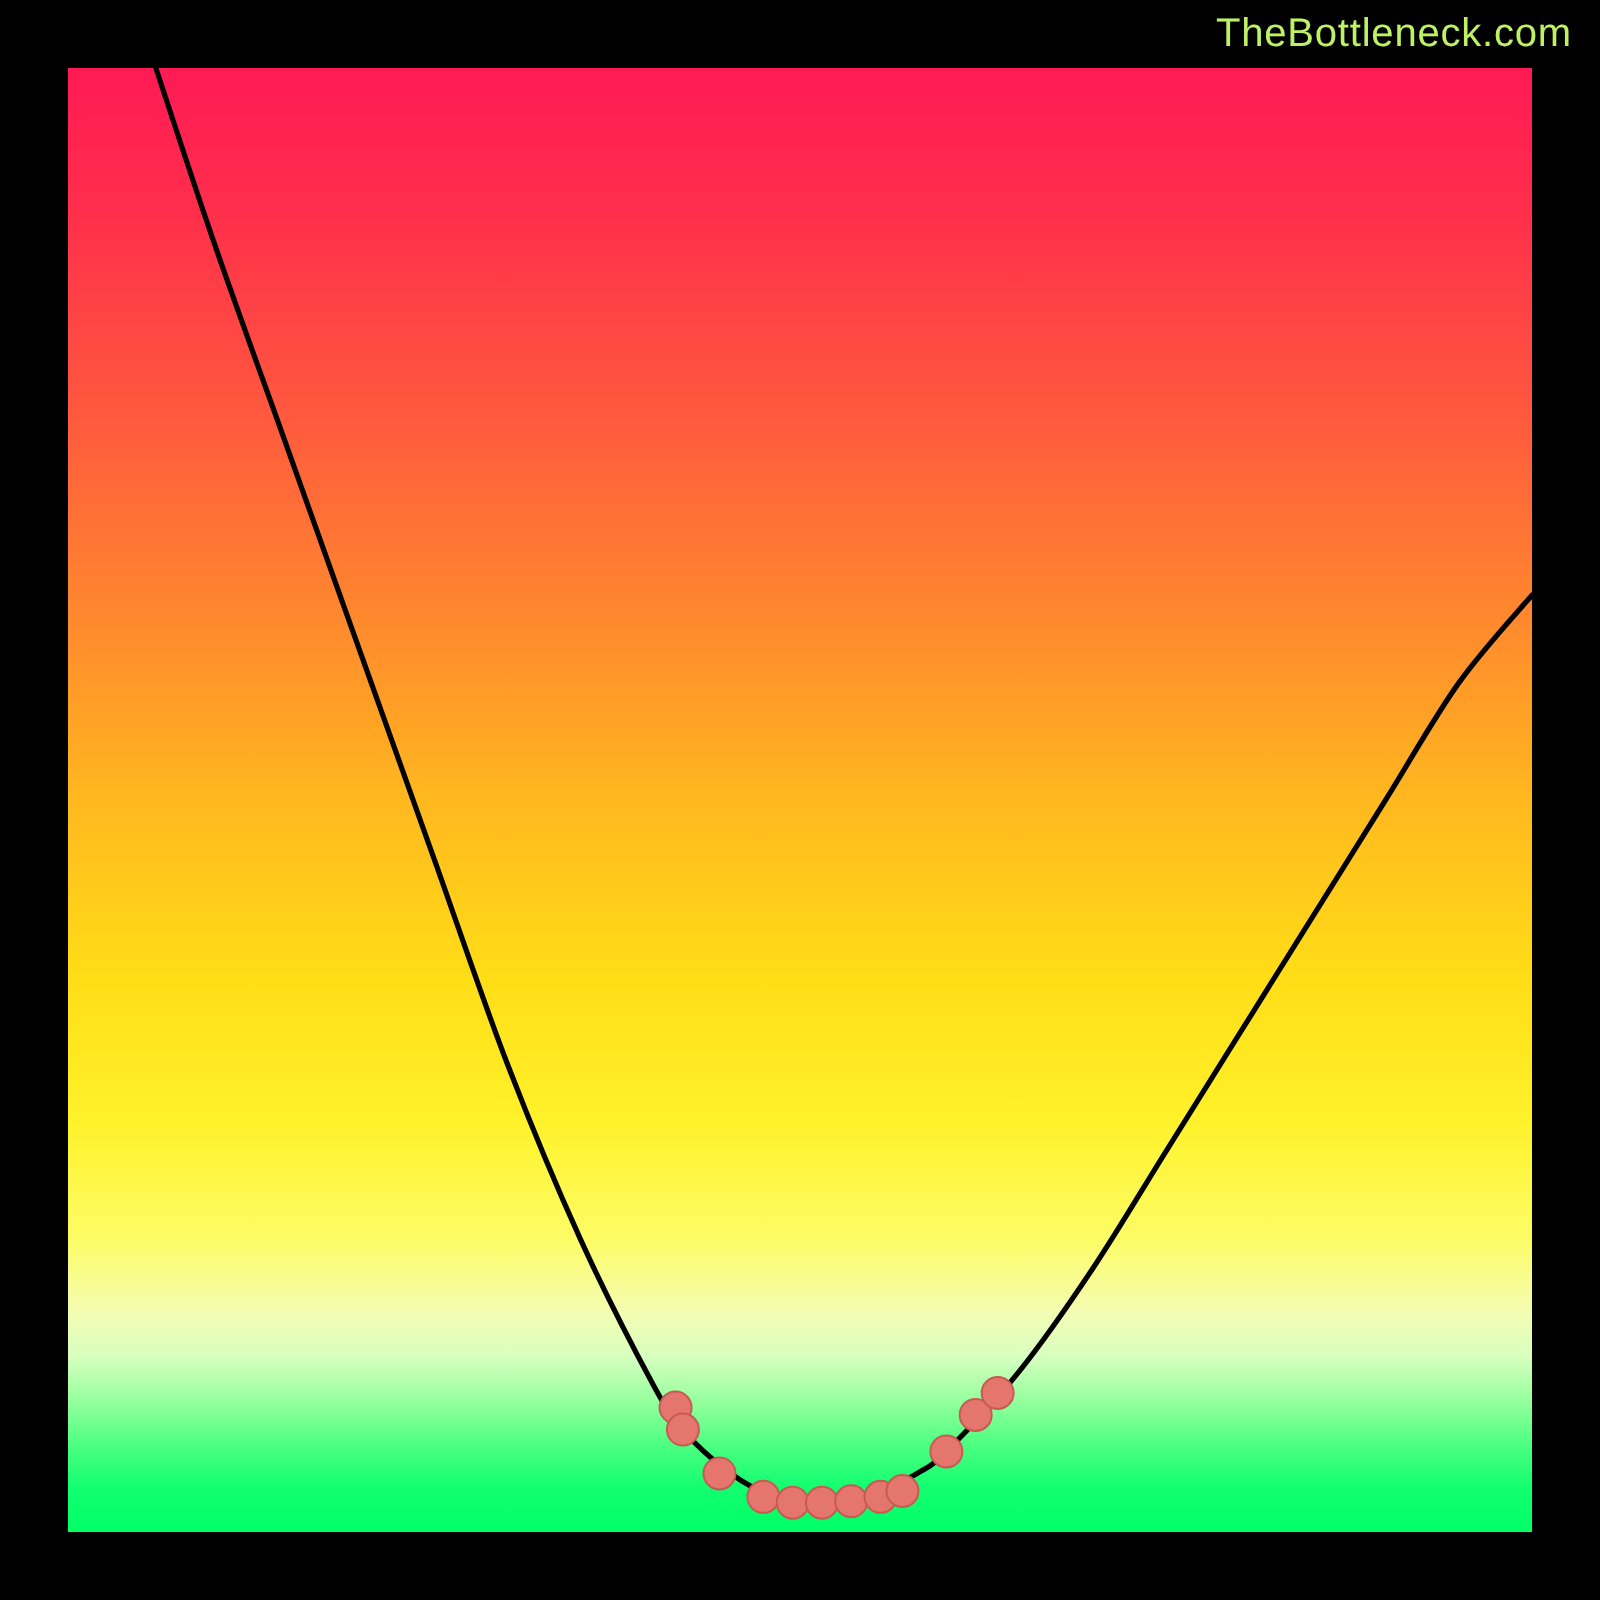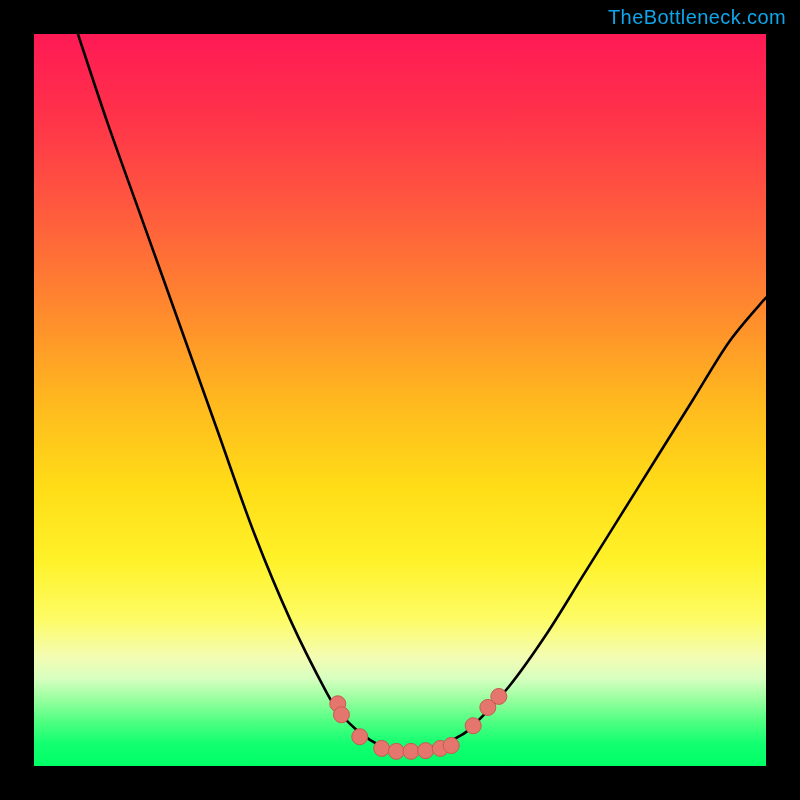--- a/index.html
+++ b/index.html
@@ -39,21 +39,21 @@
       #96ff9e 91%,
       #4eff81 94%,
       #12ff70 97%,
       #00ff66 100%
     );
   }
   .watermark {
     position: absolute;
     top: 6px;
     right: 14px;
-    color: #0ea5e9;
+    color: #bef264;
     font-size: 20px;
     font-weight: 500;
     letter-spacing: 0.4px;
     z-index: 10;
   }
   svg.curve {
     position: absolute;
     left: 0;
     top: 0;
     width: 732px;

